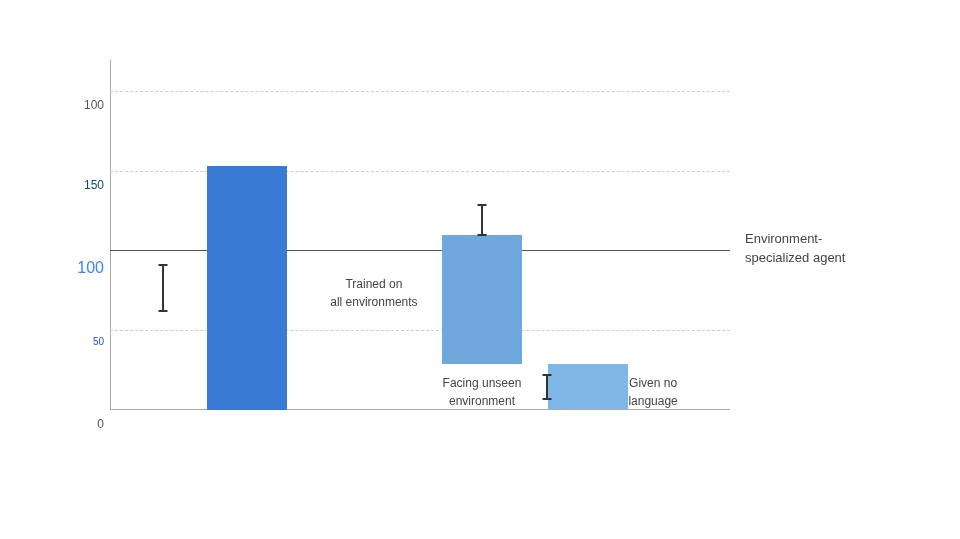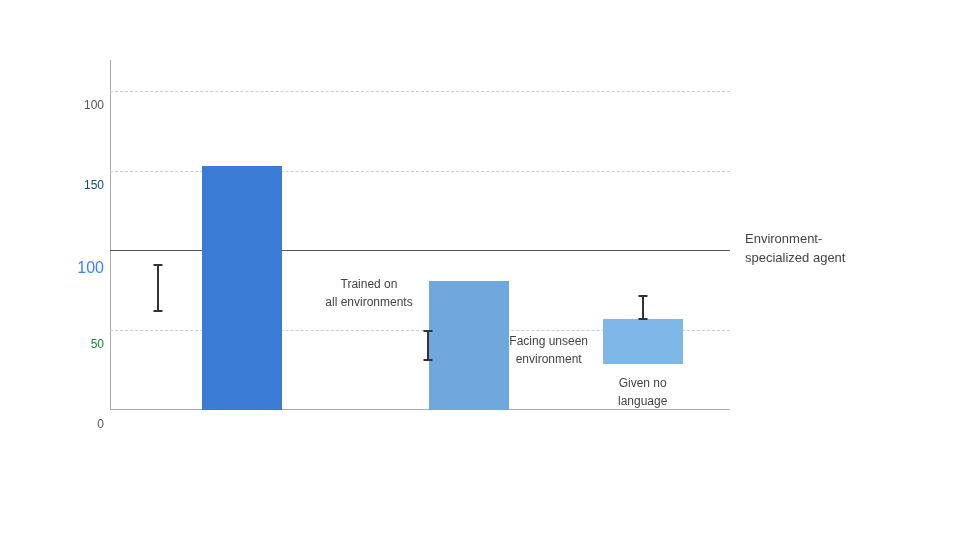--- a/index.html
+++ b/index.html
@@ -77,47 +77,47 @@
     <div class="x-axis-line"></div>
 
     <div id="gridLines">
         <div style="position: absolute; left: 0px; right: 0px; top: 77.2727%; border-top: 1.5px dashed rgb(204, 204, 204);"></div>
         <div style="position: absolute; left: 0px; right: 0px; top: 54.5455%; border-top: 1.5px dashed rgb(204, 204, 204);"></div>
         <div style="position: absolute; left: 0px; right: 0px; top: 31.8182%; border-top: 1.5px dashed rgb(204, 204, 204);"></div>
         <div style="position: absolute; left: 0px; right: 0px; top: 9.09091%; border-top: 1.5px dashed rgb(204, 204, 204);"></div>
       </div>
     <div id="tickLabels">
         <div style="position: absolute; right: calc(100% + 6px); top: 100%; transform: translateY(50%); font-size: 12px; color: rgb(85, 85, 85);">0</div>
-        <div style="position: absolute; right: calc(100% + 6px); top: 77.2727%; transform: translateY(50%); font-size: 12px; color: #15803d;">50</div>
+        <div style="position: absolute; right: calc(100% + 6px); top: 77.2727%; transform: translateY(50%); font-size: 10px; color: #1d4ed8;">50</div>
         <div style="position: absolute; right: calc(100% + 6px); top: 54.5455%; transform: translateY(50%); font-size: 16px; color: #3b82f6;">100</div>
         <div style="position: absolute; right: calc(100% + 6px); top: 31.8182%; transform: translateY(50%); font-size: 12px; color: #0c4a6e;">150</div>
         <div style="position: absolute; right: calc(100% + 6px); top: 9.09091%; transform: translateY(50%); font-size: 12px; color: rgb(85, 85, 85);">100</div>
       </div>
 
     <div id="referenceLine" style="position: absolute; left: 0px; right: 0px; border-top: 1.5px solid rgb(85, 85, 85); top: 54.5455%;">
     </div>
 
     <div class="bars-group" id="barsGroup">
         <div style="display: flex; flex-direction: row; align-items: center; gap: 43px;">
           <div style="width: 2px; background: rgb(51, 51, 51); height: 47.7273px; position: relative; margin-bottom: -1px;">
             <div style="position: absolute; top: 0px; left: 50%; transform: translateX(-50%); width: 9px; height: 2px; background: rgb(51, 51, 51);"></div>
             <div style="position: absolute; bottom: 0px; left: 50%; transform: translateX(-50%); width: 9px; height: 2px; background: rgb(51, 51, 51);"></div>
           </div>
           <div style="width: 80px; height: 243.409px; background: rgb(58, 123, 213);"></div>
           <div style="margin-top: 10px; font-size: 12px; color: rgb(68, 68, 68); text-align: center; line-height: 1.5;">Trained on<br>all environments</div>
         </div>
-        <div style="display: flex; flex-direction: row; align-items: center;">
+        <div style="display: flex; flex-direction: column; align-items: center;">
           <div style="width: 2px; background: rgb(51, 51, 51); height: 31.8182px; position: relative; margin-bottom: -1px;">
             <div style="position: absolute; top: 0px; left: 50%; transform: translateX(-50%); width: 9px; height: 2px; background: rgb(51, 51, 51);"></div>
             <div style="position: absolute; bottom: 0px; left: 50%; transform: translateX(-50%); width: 9px; height: 2px; background: rgb(51, 51, 51);"></div>
           </div>
           <div style="width: 80px; height: 128.864px; background: rgb(111, 168, 220);"></div>
           <div style="margin-top: 10px; font-size: 12px; color: rgb(68, 68, 68); text-align: center; line-height: 1.5;">Facing unseen<br>environment</div>
         </div>
-        <div style="display: flex; flex-direction: column; align-items: center;">
+        <div style="display: flex; flex-direction: row; align-items: center;">
           <div style="width: 2px; background: rgb(51, 51, 51); height: 25.4545px; position: relative; margin-bottom: -1px;">
             <div style="position: absolute; top: 0px; left: 50%; transform: translateX(-50%); width: 9px; height: 2px; background: rgb(51, 51, 51);"></div>
             <div style="position: absolute; bottom: 0px; left: 50%; transform: translateX(-50%); width: 9px; height: 2px; background: rgb(51, 51, 51);"></div>
           </div>
           <div style="width: 80px; height: 44.5455px; background: rgb(126, 184, 232);"></div>
           <div style="margin-top: 10px; font-size: 12px; color: rgb(68, 68, 68); text-align: center; line-height: 1.5;">Given no<br>language</div>
         </div>
       </div>
   </div>
 

